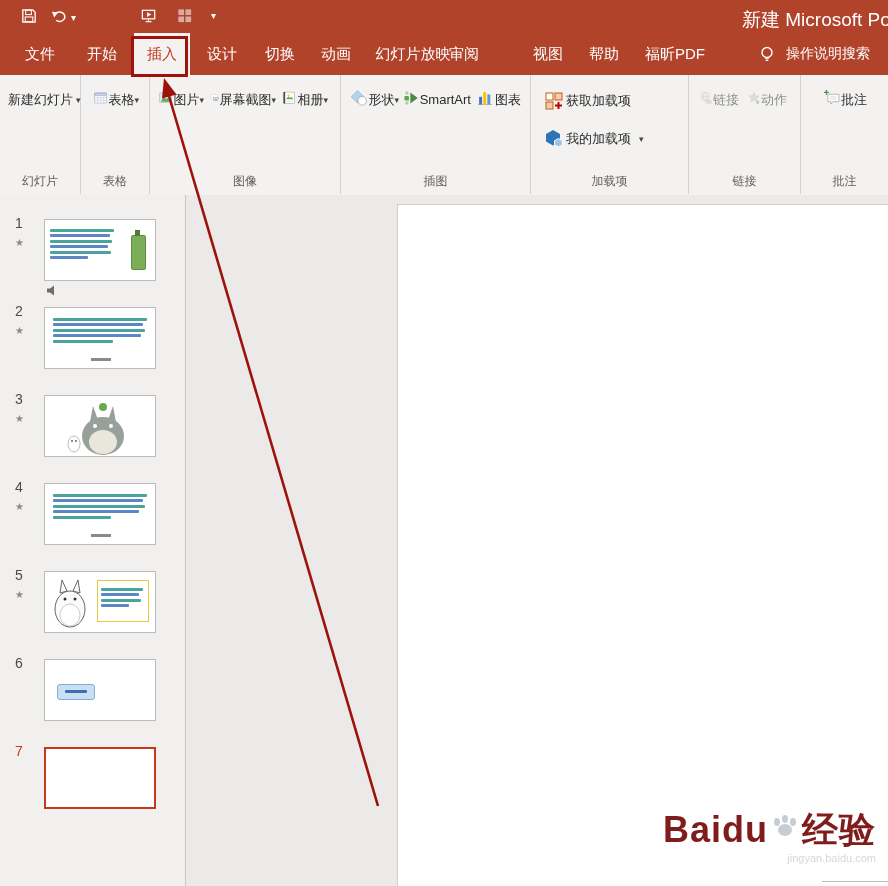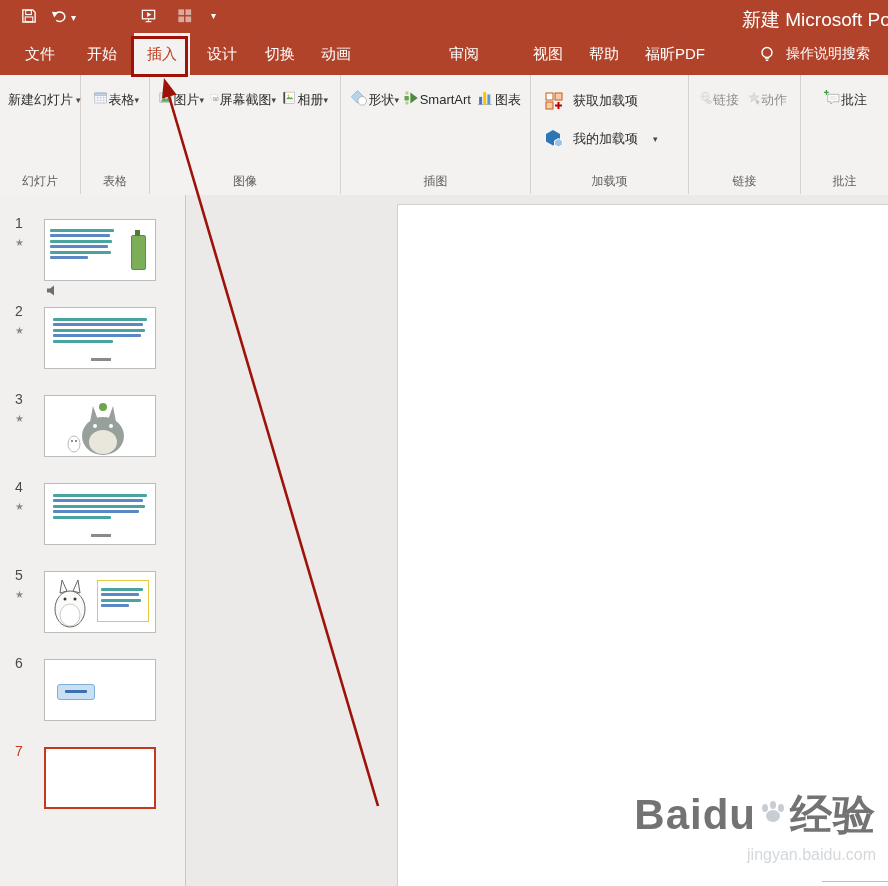--- a/index.html
+++ b/index.html
@@ -24,21 +24,21 @@
   .ribbon{position:absolute;left:0;top:75px;width:100%;height:121px;background:#F3F2F1;
           border-bottom:1px solid #D8D5D2;box-sizing:border-box;}
   .group{position:absolute;top:0;height:119px;border-right:1px solid #D4D1CE;box-sizing:border-box;}
   .group.last{border-right:none;}
   .glab{position:absolute;bottom:4px;left:0;width:100%;text-align:center;font-size:12px;color:#605E5C;}
   .bigbtn{position:absolute;top:6px;display:flex;flex-direction:row;align-items:center;cursor:default;}
   .icn{width:34px;height:34px;margin-bottom:3px;}
   .blab{font-size:13px;color:#2b2b2b;line-height:17px;white-space:nowrap;}
   .lrow{display:flex;align-items:center;gap:3px;}
   .car{font-size:9px;color:#444;line-height:10px;}
-  .rowbtn{position:absolute;left:13px;display:flex;align-items:center;gap:9px;height:26px;cursor:default;}
+  .rowbtn{position:absolute;left:13px;display:flex;align-items:center;gap:2px;height:26px;cursor:default;}
   .rlab{font-size:13px;color:#2b2b2b;white-space:nowrap;}
   .icn20{width:20px;height:20px;flex:0 0 auto;}
   .dis{opacity:.5;}
 
   
   .pane{position:absolute;left:0;top:195px;width:186px;bottom:0;background:#F1F0EF;
         border-right:1px solid #C9C7C5;box-sizing:border-box;}
   .tnum{position:absolute;left:15px;font-size:14px;color:#4a4a4a;}
   .tnum.sel{color:#C4391B;}
   .tstar{position:absolute;left:15px;font-size:10px;color:#8a8a8a;}
@@ -47,23 +47,23 @@
   .thumb.sel{border:2px solid #C4391B;}
   .bars{position:absolute;}
   .bar{height:3px;margin:2.5px 0;border-radius:1px;}
   .tspeaker{position:absolute;left:47px;width:11px;height:11px;}
 
   
   .canvas{position:absolute;left:186px;top:195px;right:0;bottom:0;background:#EBEAE9;}
   .slide{position:absolute;left:211px;top:9px;right:0;bottom:0;background:#fff;
          border-left:1px solid #D2D0CE;border-top:1px solid #D2D0CE;}
   .wm{position:absolute;right:12px;bottom:22px;text-align:right;}
-  .wm-row{display:flex;align-items:flex-start;justify-content:flex-end;gap:2px;
-          font-size:42px;font-weight:bold;color:#737373;letter-spacing:1px;line-height:36px;}
-  .wm-url{font-size:16px;color:#D3D8DC;margin-top:11px;}
+  .wm-row{display:flex;align-items:center;justify-content:flex-end;gap:2px;
+          font-size:36px;font-weight:bold;color:#7f1d1d;letter-spacing:1px;line-height:36px;}
+  .wm-url{font-size:11px;color:#D3D8DC;margin-top:3px;}
   .edgeline{position:absolute;right:0;bottom:4px;width:66px;height:1px;background:#BDBDBD;}
 
   
   .anno-rect{position:absolute;left:131px;top:36px;width:57px;height:41px;
              border:3px solid #9D1309;box-sizing:border-box;z-index:40;pointer-events:none;}
   .anno-arrow{position:absolute;left:0;top:0;z-index:41;pointer-events:none;}
 </style>
 </head>
 <body>
 
@@ -95,20 +95,21 @@
     <div class="title">新建 Microsoft Po</div>
   </div>
 
   <div class="tabrow">
     <div class="rtab" style="left:12px;width:56px">文件</div>
     <div class="rtab" style="left:74px;width:56px">开始</div>
     <div class="rtab sel" style="left:134px;width:56px">插入</div>
     <div class="rtab" style="left:194px;width:56px">设计</div>
     <div class="rtab" style="left:252px;width:56px">切换</div>
     <div class="rtab" style="left:308px;width:56px">动画</div>
+    <div class="rtab" style="left:364px;width:98px">幻灯片放映</div>
     <div class="rtab" style="left:436px;width:56px">审阅</div>
     <div class="rtab" style="left:520px;width:56px">视图</div>
     <div class="rtab" style="left:576px;width:56px">帮助</div>
     <div class="rtab" style="left:634px;width:82px">福昕PDF</div>
     <div class="search">
       <svg width="18" height="18" viewBox="0 0 18 18">
         <circle cx="9" cy="7.5" r="5" fill="none" stroke="#fff" stroke-width="1.4"></circle>
         <path d="M7 13 h4 M7.7 15.3 h2.6" stroke="#fff" stroke-width="1.4"></path>
       </svg>
       <span>操作说明搜索</span>

